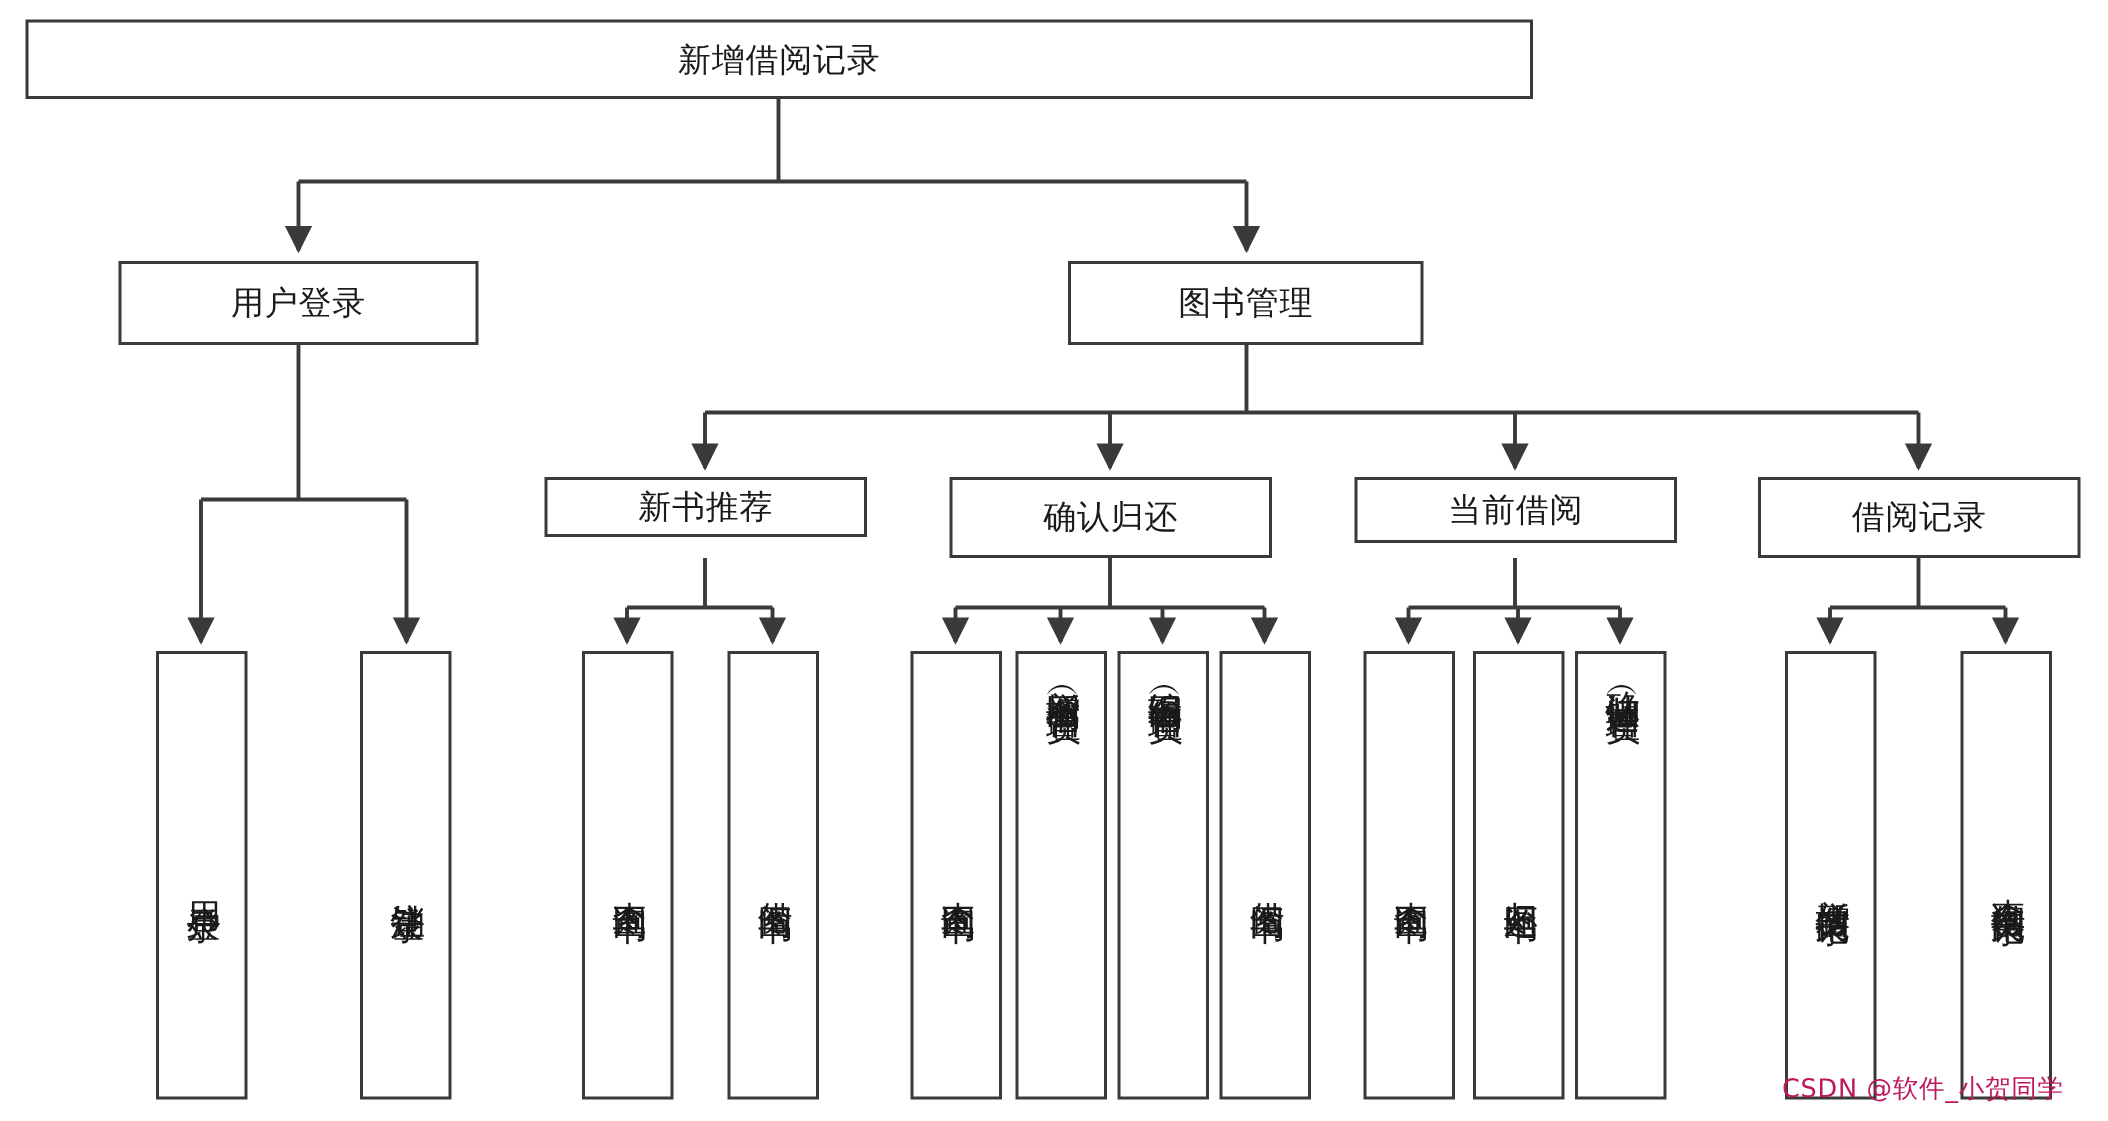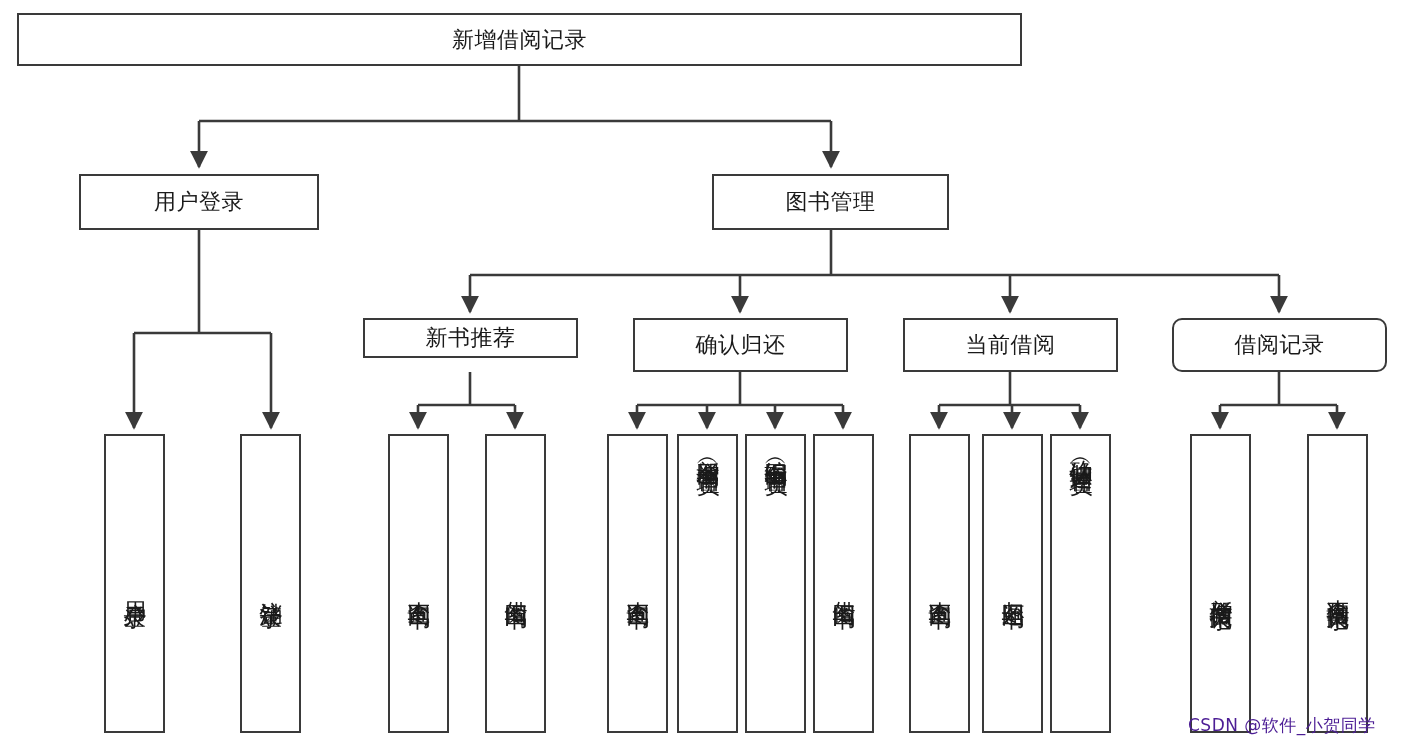--- a/index.html
+++ b/index.html
@@ -61,21 +61,21 @@
     height: 100%;
   }
   .leaf-inner.top {
     align-items: flex-start;
   }
   .watermark {
     position: absolute;
     left: 1188px;
     top: 714px;
     font-size: 17px;
-    color: #4c1d95;
+    color: #be185d;
     white-space: nowrap;
     letter-spacing: 0.5px;
   }
 </style>
 </head>
 <body>
 
 <div id="canvas">
 
   <svg id="wires" viewBox="0 0 1405 747" width="1405" height="747" xmlns="http://www.w3.org/2000/svg">
@@ -141,24 +141,24 @@
   <div class="node horiz" id="node-l2-1" style="left: 712px; top: 174px; width: 237px; height: 56px;">
     <span>图书管理</span>
   </div>
 
   <div class="node horiz" id="node-l3-0" style="left: 363px; top: 318px; width: 215px; height: 40px;">
     <span>新书推荐</span>
   </div>
   <div class="node horiz" id="node-l3-1" style="left: 633px; top: 318px; width: 215px; height: 54px;">
     <span>确认归还</span>
   </div>
-  <div class="node horiz" id="node-l3-2" style="left: 903px; top: 318px; width: 215px; height: 54px;">
+  <div class="node horiz" id="node-l3-2" style="left: 903px; top: 318px; width: 215px; height: 44px;">
     <span>当前借阅</span>
   </div>
-  <div class="node horiz" id="node-l3-3" style="left: 1172px; top: 318px; width: 215px; height: 54px; border-radius: 10px;">
+  <div class="node horiz" id="node-l3-3" style="left: 1172px; top: 318px; width: 215px; height: 54px;">
     <span>借阅记录</span>
   </div>
 
   <div class="node leaf" id="node-leaf-0" style="left: 104px; top: 434px; width: 61px; height: 299px;">
     <span class="leaf-inner">
         <span class="vlabel">用户登录</span>
       </span>
   </div>
   <div class="node leaf" id="node-leaf-1" style="left: 240px; top: 434px; width: 61px; height: 299px;">
     <span class="leaf-inner">

